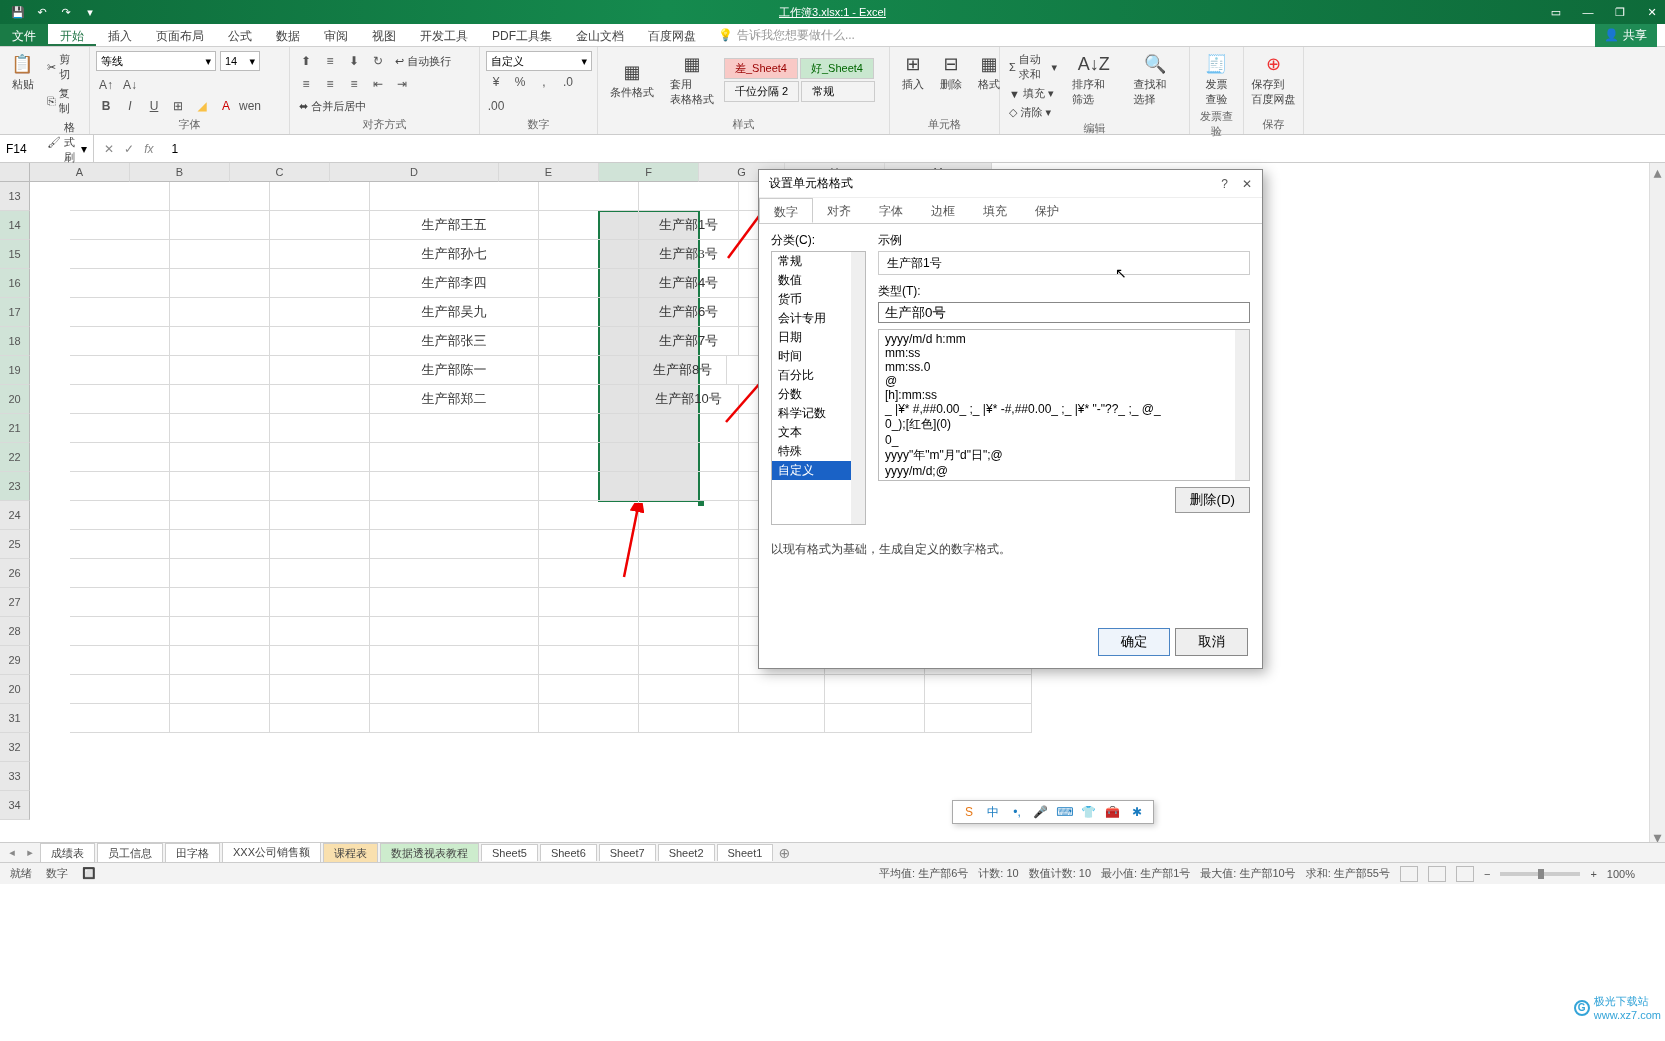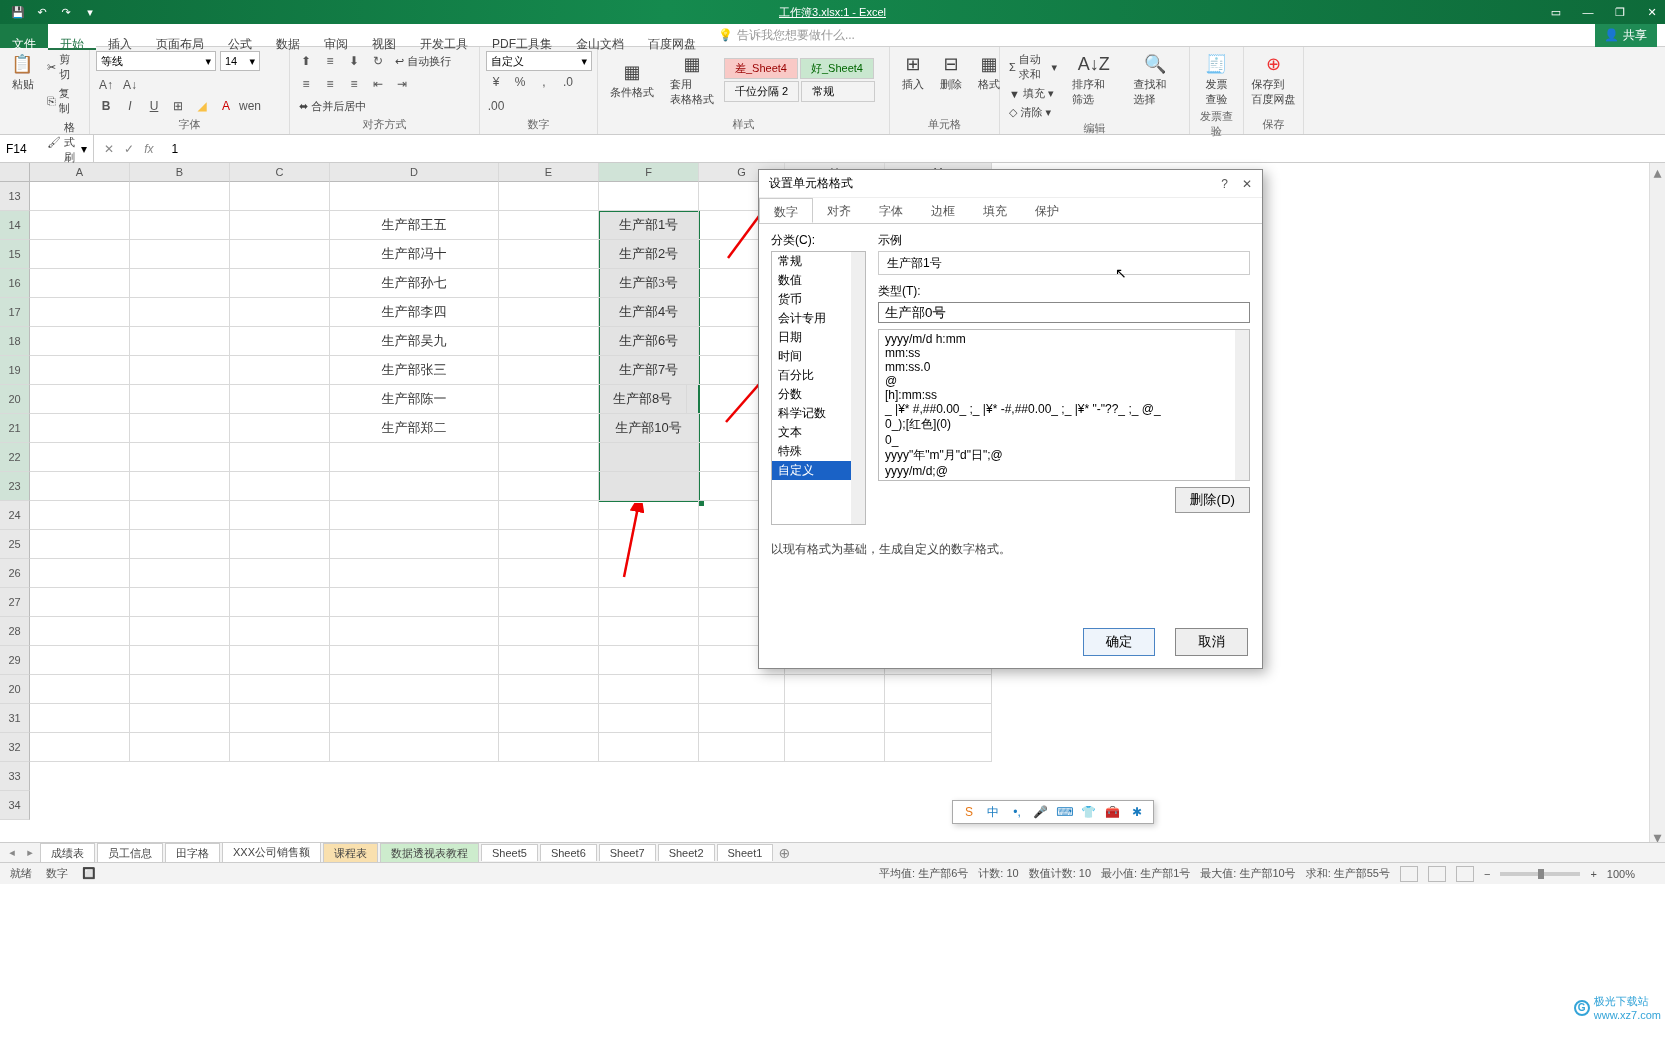--- a/index.html
+++ b/index.html
@@ -8,21 +8,21 @@
 
 .titlebar { height: 24px; background: linear-gradient(to right, #0e6b3a, #158a4e 40%, #0e6b3a); display: flex; align-items: center; color: #fff; font-size: 11px; position: relative; }
 .titlebar .quick { display: flex; gap: 8px; padding: 0 10px; align-items: center; }
 .titlebar .quick span { width: 16px; height: 16px; display: flex; align-items: center; justify-content: center; cursor: default; }
 .titlebar .title { position: absolute; left: 50%; transform: translateX(-50%); text-decoration: underline; }
 .titlebar .winbtns { position: absolute; right: 6px; display: flex; gap: 18px; }
 .titlebar .winbtns span { width: 14px; height: 14px; display:flex; align-items:center; justify-content:center; }
 
 
 .menubar { height: 23px; background: #fff; display: flex; align-items: stretch; font-size: 12px; border-bottom: 1px solid #d0d0d0; position: relative; }
-.menutab { padding: 12px 12px; color: #444; cursor: default; }
+.menutab { padding: 4px 12px; color: #444; cursor: default; }
 .menutab.file { background: #1a7b46; color: #fff; }
 .menutab.active { background: #fff; color: #227447; border-bottom: 2px solid #237648; }
 .tellme { padding: 4px 10px; color: #999; display:flex; align-items:center; gap:4px; }
 .share { position: absolute; right: 8px; top: 0; background: #1f8b55; color: #fff; padding: 3px 10px; font-size: 12px; }
 
 
 .ribbon { height: 88px; background: #f3f3f3; border-bottom: 1px solid #ccc; display: flex; }
 .group { border-right: 1px solid #ddd; padding: 4px 6px 2px; display: flex; flex-direction: column; justify-content: space-between; }
 .group .glabel { text-align: center; font-size: 11px; color: #666; }
 .group .grow { display: flex; gap: 4px; align-items: center; flex-wrap: wrap; }
@@ -42,21 +42,21 @@
 .fxinput { flex: 1; padding: 0 8px; font-size: 12px; }
 
 
 .sheetarea { position: relative; height: 679px; background: #fff; overflow: hidden; }
 .colheaders { position: absolute; top: 0; left: 30px; right: 16px; height: 19px; display: flex; }
 .colh { border-right: 1px solid #d9d9d9; border-bottom: 1px solid #bbb; background: #e8e8e8; font-size: 11px; color: #555; display: flex; align-items: center; justify-content: center; }
 .colh.sel { background: #d0e3d7; }
 .rowheaders { position: absolute; top: 19px; left: 0; width: 30px; }
 .rowh { border-bottom: 1px solid #d9d9d9; border-right: 1px solid #bbb; height: 29px; background: #e8e8e8; font-size: 11px; color: #555; display: flex; align-items: center; justify-content: center; }
 .rowh.sel { background: #d0e3d7; }
-.grid { position: absolute; top: 19px; left: 30px; right: 16px; bottom: 0; }
+.grid { position: absolute; top: 19px; left: 30px; right: 16px; bottom: 0; padding-left: 40px; }
 .cellrow { display: flex; height: 29px; }
 .cell { border-right: 1px solid #d9d9d9; border-bottom: 1px solid #d9d9d9; font-size: 13px; color: #333; display: flex; align-items: center; justify-content: center; position: relative; }
 .selrange-border { position: absolute; border: 2px solid #1a7b46; pointer-events: none; }
 .selrange-fill { position: absolute; background: #e3e3e3; pointer-events: none; }
 .selhandle { position: absolute; width: 6px; height: 6px; background: #1a7b46; }
 .vscroll { position: absolute; right:0; top:0; bottom:0; width:16px; background:#f0f0f0; border-left:1px solid #ddd; }
 .corner { position:absolute; left:0; top:0; width:30px; height:19px; background:#e8e8e8; border-right:1px solid #bbb; border-bottom:1px solid #bbb; }
 
 
 .arrow { position: absolute; pointer-events: none; }
@@ -88,21 +88,21 @@
 .catitem { padding: 1px 6px; }
 .catitem.sel { background: #1a62c6; color: #fff; }
 .rightcol { flex: 1; }
 .sampbox { border: 1px solid #ccc; background: #fff; padding: 6px 8px; margin-bottom: 8px; height: 24px; display:flex; align-items:center; }
 .typeinput { border: 1px solid #888; width: 100%; padding: 2px 6px; }
 .typelist { border: 1px solid #bbb; background: #fff; height: 152px; margin-top: 6px; overflow: hidden; position: relative; padding: 2px 0; }
 .typelist .sb { position:absolute; right:0; top:0; bottom:0; width:14px; background:#efefef; }
 .typeitem { padding: 0 6px; white-space: nowrap; overflow: hidden; }
 .deletebtn { float: right; margin-top: 6px; border: 1px solid #999; background: #eee; padding: 3px 14px; }
 .dnote { clear: both; padding: 8px 12px; color: #444; }
-.dbtns { position: absolute; bottom: 12px; right: 14px; display: flex; gap: 20px; }
+.dbtns { position: absolute; bottom: 12px; right: 14px; display: flex; gap: 5px; }
 .dbtn { border: 1px solid #888; background: #eee; padding: 4px 22px; }
 .dbtn.primary { border: 1px solid #4a84c4; background: #eef4fb; }
 
 .cursor-img { position: absolute; font-size: 14px; pointer-events: none; color:#000; }
 
 
 .imebar { position:absolute; left:952px; top:800px; border:1px solid #aaa; background:#fff; display:flex; gap:8px; padding:3px 8px; box-shadow: 2px 2px 6px rgba(0,0,0,.2); }
 .imebar span { width:16px; height:16px; font-size:12px; display:flex; align-items:center; justify-content:center; color:#1a7cc0; }
 
 
@@ -384,31 +384,20 @@
         <div class="cell" style="width: 100px;"></div>
         <div class="cell" style="width: 100px;">生产部1号</div>
         <div class="cell" style="width: 86px;"></div>
         <div class="cell" style="width: 100px;"></div>
         <div class="cell" style="width: 107px;"></div>
       </div>
       <div class="cellrow">
         <div class="cell" style="width: 100px;"></div>
         <div class="cell" style="width: 100px;"></div>
         <div class="cell" style="width: 100px;"></div>
-        <div class="cell" style="width: 169px;">生产部冯十</div>
-        <div class="cell" style="width: 100px;"></div>
-        <div class="cell" style="width: 100px;">生产部2号</div>
-        <div class="cell" style="width: 86px;"></div>
-        <div class="cell" style="width: 100px;"></div>
-        <div class="cell" style="width: 107px;"></div>
-      </div>
-      <div class="cellrow">
-        <div class="cell" style="width: 100px;"></div>
-        <div class="cell" style="width: 100px;"></div>
-        <div class="cell" style="width: 100px;"></div>
         <div class="cell" style="width: 169px;">生产部孙七</div>
         <div class="cell" style="width: 100px;"></div>
         <div class="cell" style="width: 100px; font-family: Liberation Serif, serif;">生产部3号</div>
         <div class="cell" style="width: 86px;"></div>
         <div class="cell" style="width: 100px;"></div>
         <div class="cell" style="width: 107px;"></div>
       </div>
       <div class="cellrow">
         <div class="cell" style="width: 100px;"></div>
         <div class="cell" style="width: 100px;"></div>

